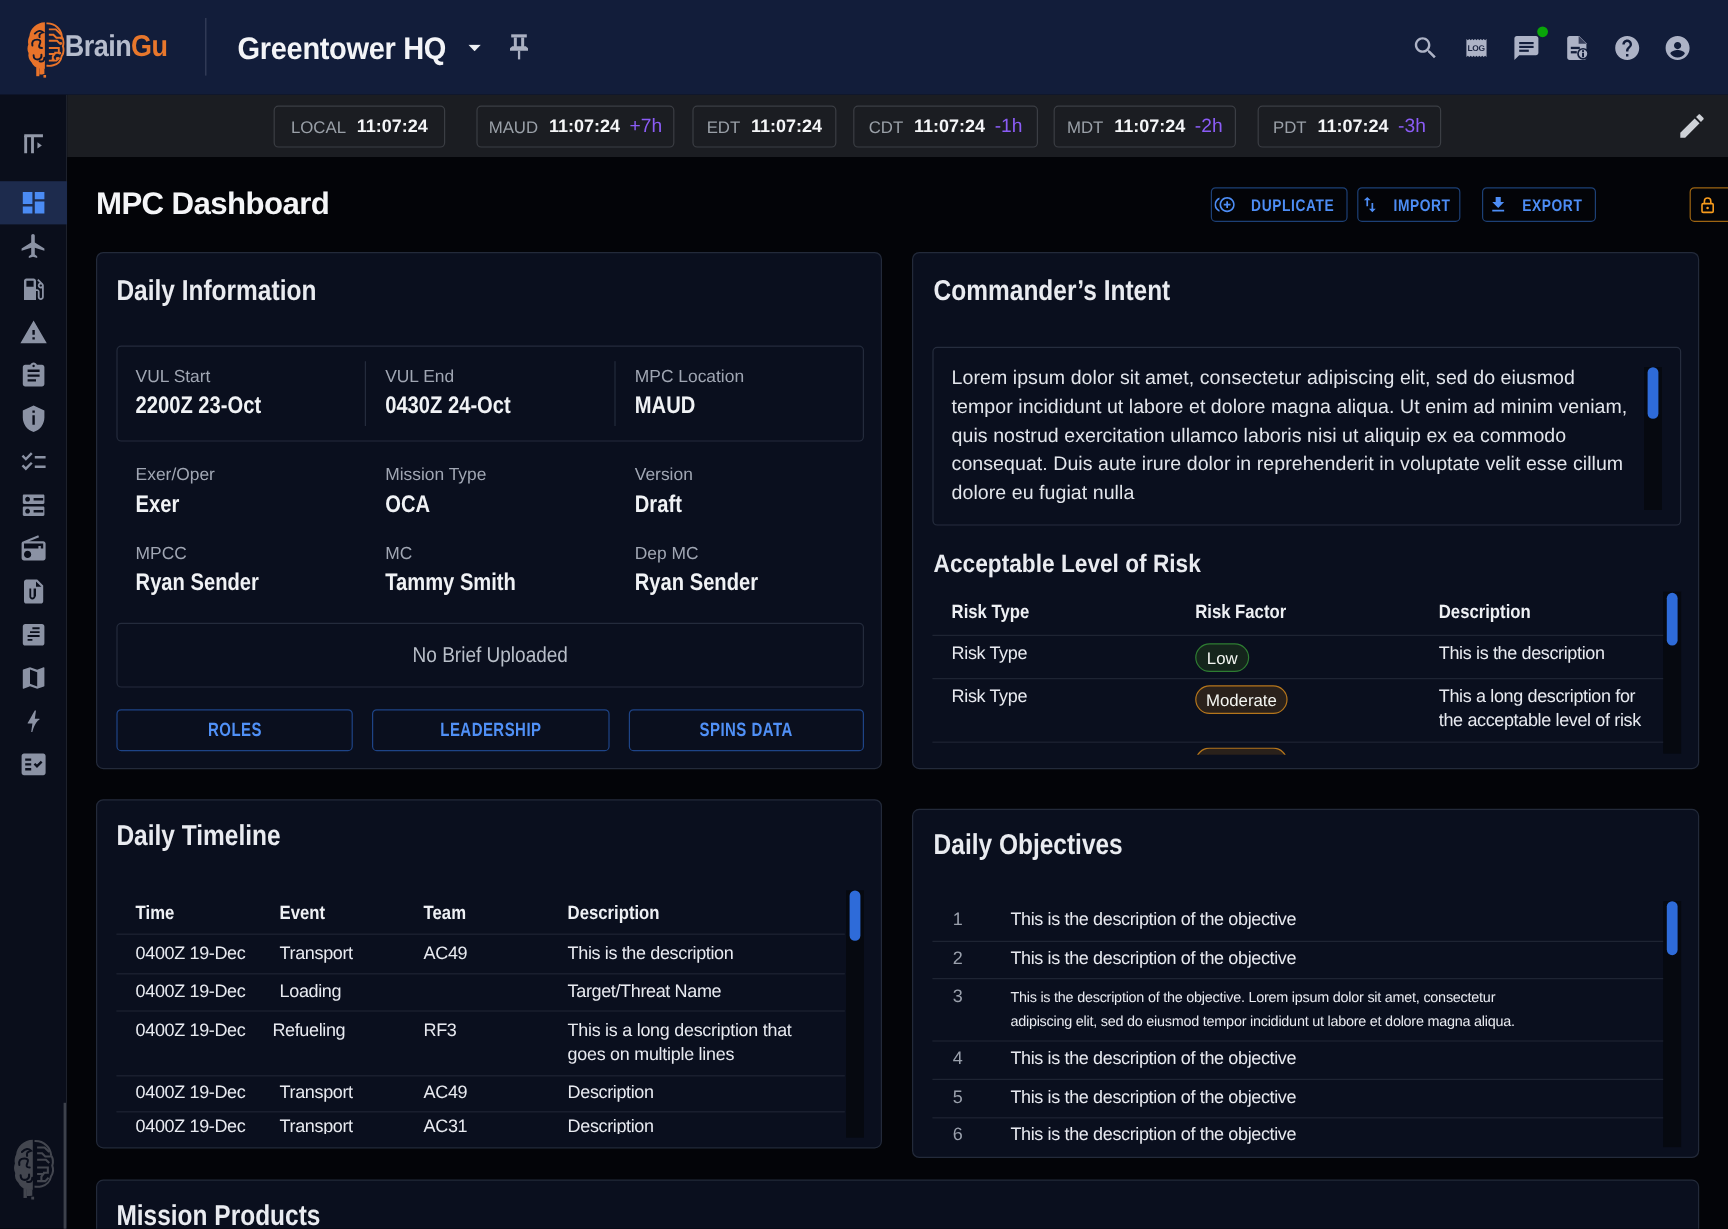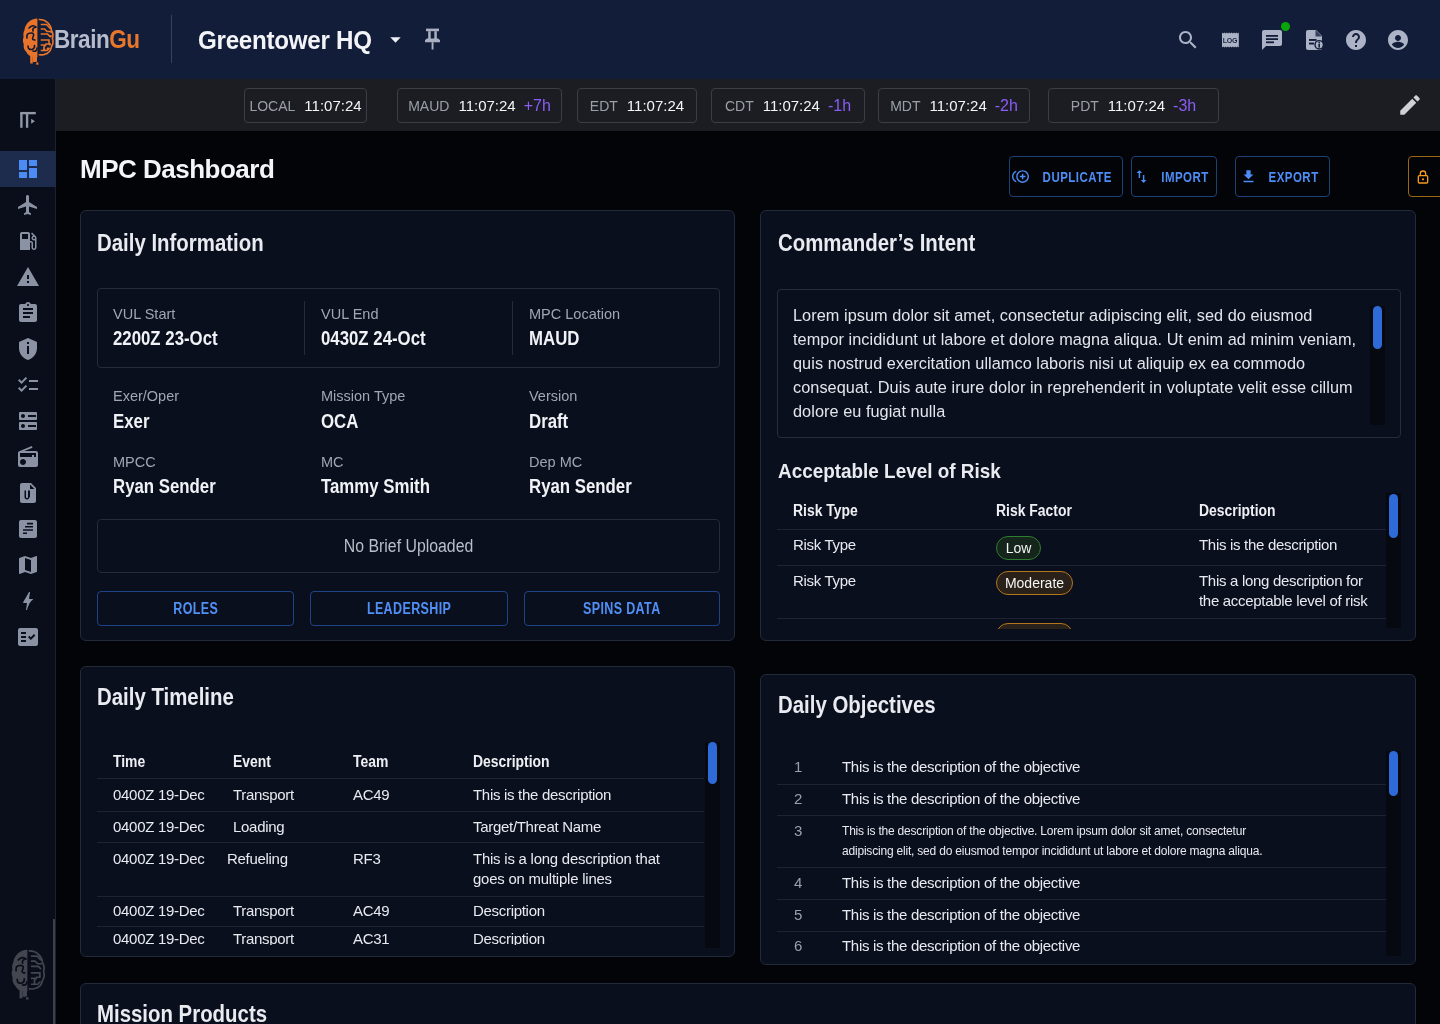--- a/index.html
+++ b/index.html
@@ -18,23 +18,23 @@
 .sep { position:absolute; height:1px; background:#1e2433; }
 .cell { position:absolute; font-size:15px; color:#e8eaf0; line-height:20px; letter-spacing:-0.3px; }
 .cell2 { position:absolute; font-size:15px; color:#e8eaf0; line-height:20px; letter-spacing:-0.3px; }
 .thead { position:absolute; font-size:16px; font-weight:700; color:#eef0f4; line-height:1; transform:scaleX(.87); transform-origin:0 50%; white-space:nowrap; }
 .obtn { position:absolute; display:flex; align-items:center; justify-content:center; border:1px solid #1e4487; border-radius:4px; color:#5090f6; font-size:16px; font-weight:700; letter-spacing:0.5px; } .obtn span { transform:scaleX(.78); }
 .chip { position:absolute; height:24px; border-radius:12px; display:flex; align-items:center; justify-content:center; font-size:14px; color:#f4f6f2; }
 .track { position:absolute; width:15px; background:#060910; }
 .thumb { position:absolute; width:9px; background:#2e6bd9; border-radius:5px; }
 .tchip { position:absolute; top:9px; height:35px; border:1px solid #3b3e44; border-radius:4px; display:flex; align-items:center; justify-content:center; background:#1b1d22; white-space:nowrap; }
 .tchip .tl { font-size:14px; color:#9aa0a8; }
-.tchip .tv { font-size:15px; font-weight:400; color:#f4f5f7; margin-left:9px; }
+.tchip .tv { font-size:15px; font-weight:700; color:#f4f5f7; margin-left:9px; }
 .tchip .to { font-size:16px; color:#8b5cf6; margin-left:8px; }
-.hbtn { position:absolute; top:25px; height:41px; border-radius:4px; display:flex; align-items:center; justify-content:center; gap:6px; font-size:14px; font-weight:700; letter-spacing:0.6px; } .hbtn span { transform:scaleX(.82); }
+.hbtn { position:absolute; top:25px; height:29px; border-radius:4px; display:flex; align-items:center; justify-content:center; gap:6px; font-size:14px; font-weight:700; letter-spacing:0.6px; } .hbtn span { transform:scaleX(.82); }
 .hbtn.blue { border:1px solid #1d4076; color:#4d8df5; }
 .hbtn.orange { border:1px solid #9e6512; color:#f79b1d; }
 </style>
 </head>
 <body>
 
 <div id="header">
   <svg class="abs" style="left:22px;top:16px" width="32" height="50" viewBox="0 0 32 50">
     <g fill="#e8732a">
       <path d="M15.4 2.5 C8.5 2.5 3 8 2.5 14 C1.5 16 1 18.5 1.6 21 C0.7 23 0.6 26 1.8 28.2 C1.2 31 2.2 34 4.2 35.8 C5.4 38.6 8 40.6 10.8 41 L10.8 46 L13.6 46 L13.6 41.2 L15.4 41.2 Z"></path>
@@ -204,21 +204,21 @@
       <path d="M19.5 24 h7.5 v4 h-3"></path>
       <path d="M19.5 29 h4 l-1.5 2 v2.5"></path>
       <path d="M19.5 34.5 h5.5 l2 -2"></path>
     </g>
   </svg>
 
   <div class="abs" style="left:53px;top:840px;width:2px;height:184px;background:#3d414b"></div>
 </div>
 
 <div id="timebar">
-  <div class="tchip" style="left:188px;width:123px">
+  <div class="tchip" style="left:172px;width:143px">
       <span class="tl">LOCAL</span>
       <span class="tv">11:07:24</span>
     </div>
   <div class="tchip" style="left:341px;width:165px">
       <span class="tl">MAUD</span>
       <span class="tv">11:07:24</span>
       <span class="to">+7h</span>
     </div>
   <div class="tchip" style="left:521px;width:120px">
       <span class="tl">EDT</span>
@@ -227,21 +227,21 @@
   <div class="tchip" style="left:655px;width:154px">
       <span class="tl">CDT</span>
       <span class="tv">11:07:24</span>
       <span class="to">-1h</span>
     </div>
   <div class="tchip" style="left:822px;width:152px">
       <span class="tl">MDT</span>
       <span class="tv">11:07:24</span>
       <span class="to">-2h</span>
     </div>
-  <div class="tchip" style="left:992px;width:171px">
+  <div class="tchip" style="left:992px;width:153px">
       <span class="tl">PDT</span>
       <span class="tv">11:07:24</span>
       <span class="to">-3h</span>
     </div>
   <svg class="abs" style="left:1341px;top:13px" width="26" height="26" viewBox="0 0 24 24" fill="#ced1d7">
       <path d="M3 17.25V21h3.75L17.81 9.94l-3.75-3.75L3 17.25zM20.71 7.04c.39-.39.39-1.02 0-1.41l-2.34-2.34c-.39-.39-1.02-.39-1.41 0l-1.83 1.83 3.75 3.75 1.83-1.83z"></path>
     </svg>
 </div>
 
 <div id="main">

